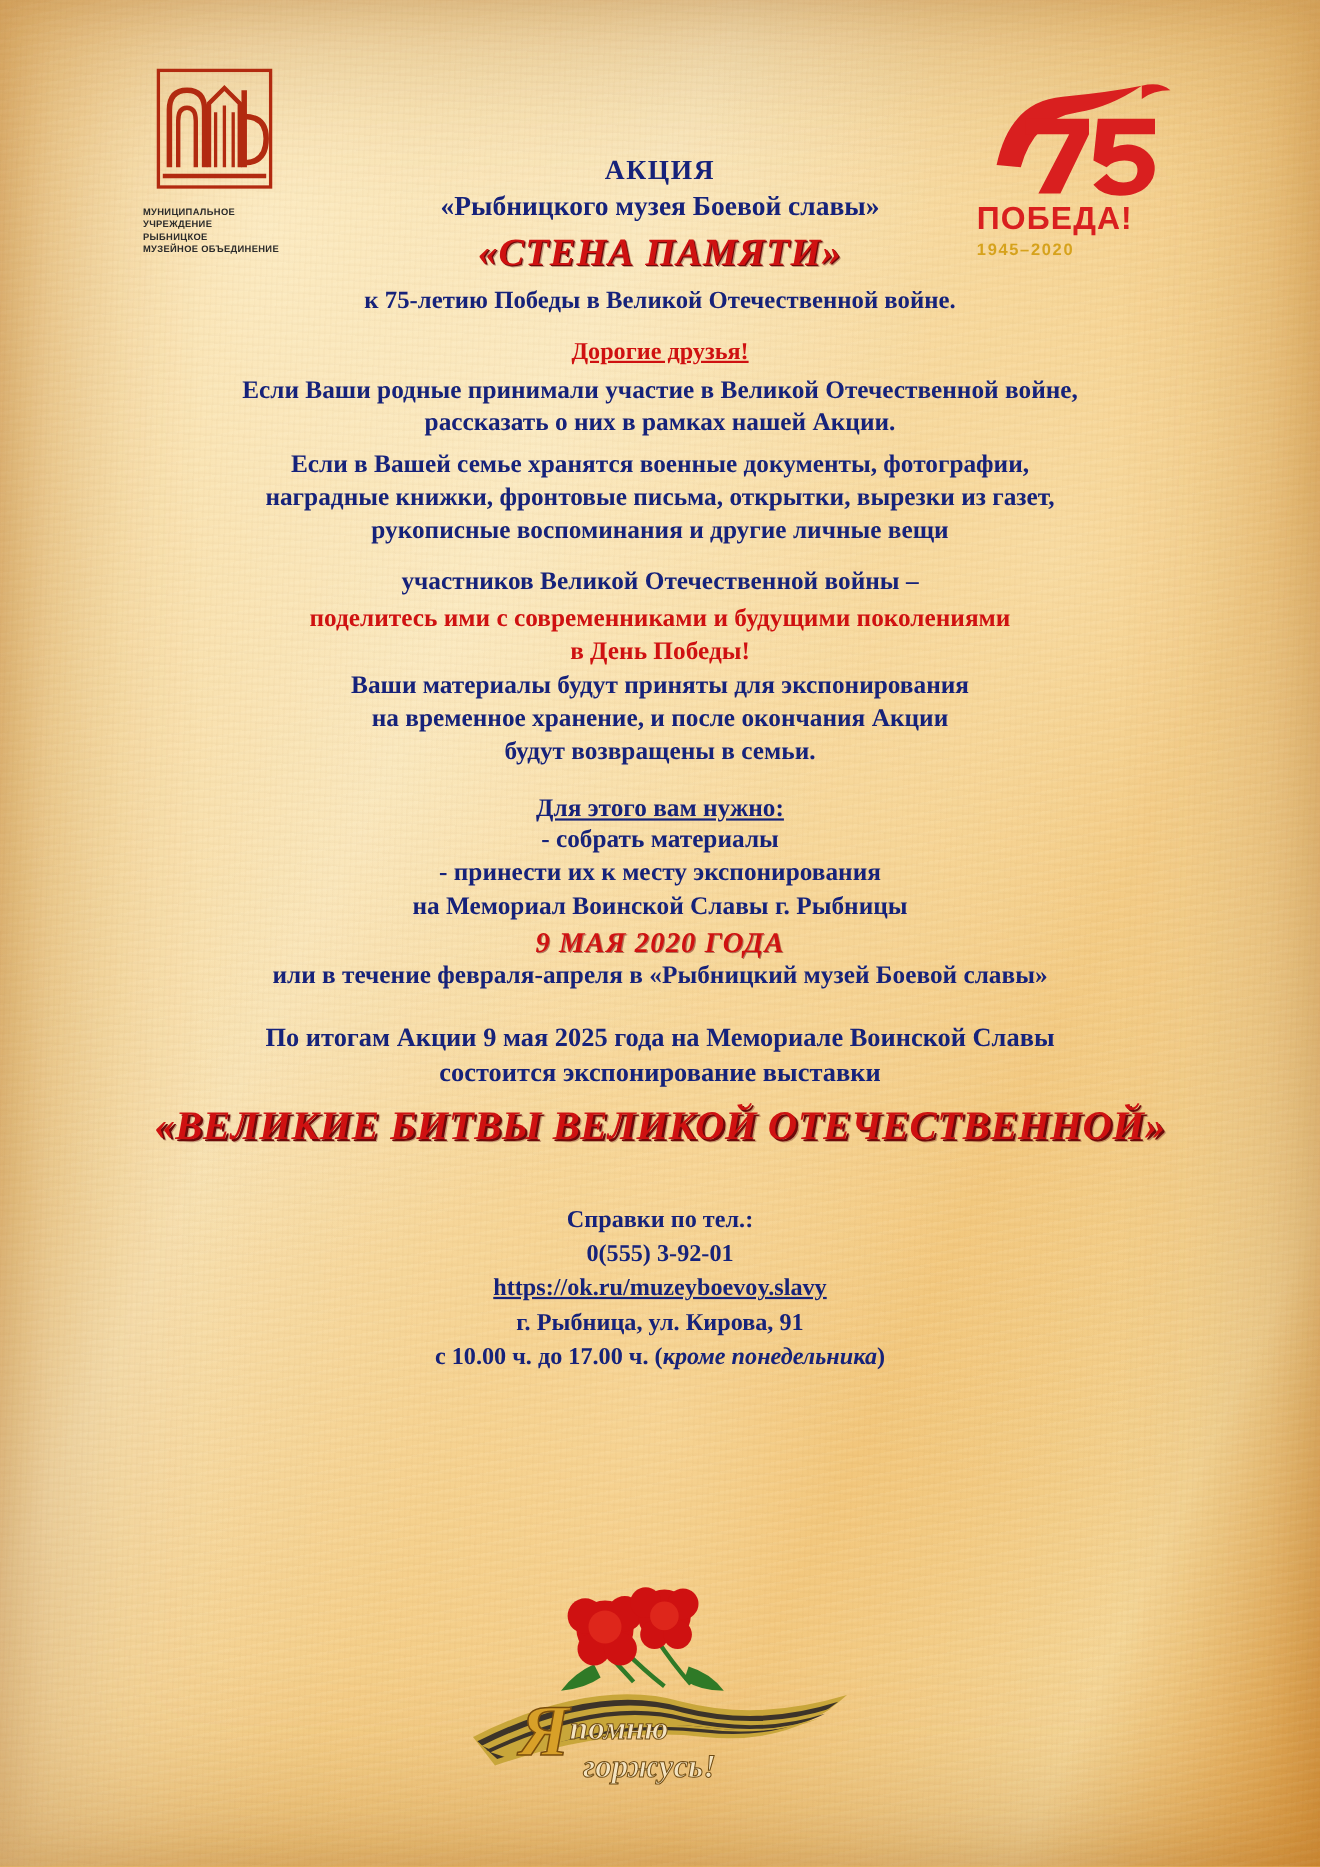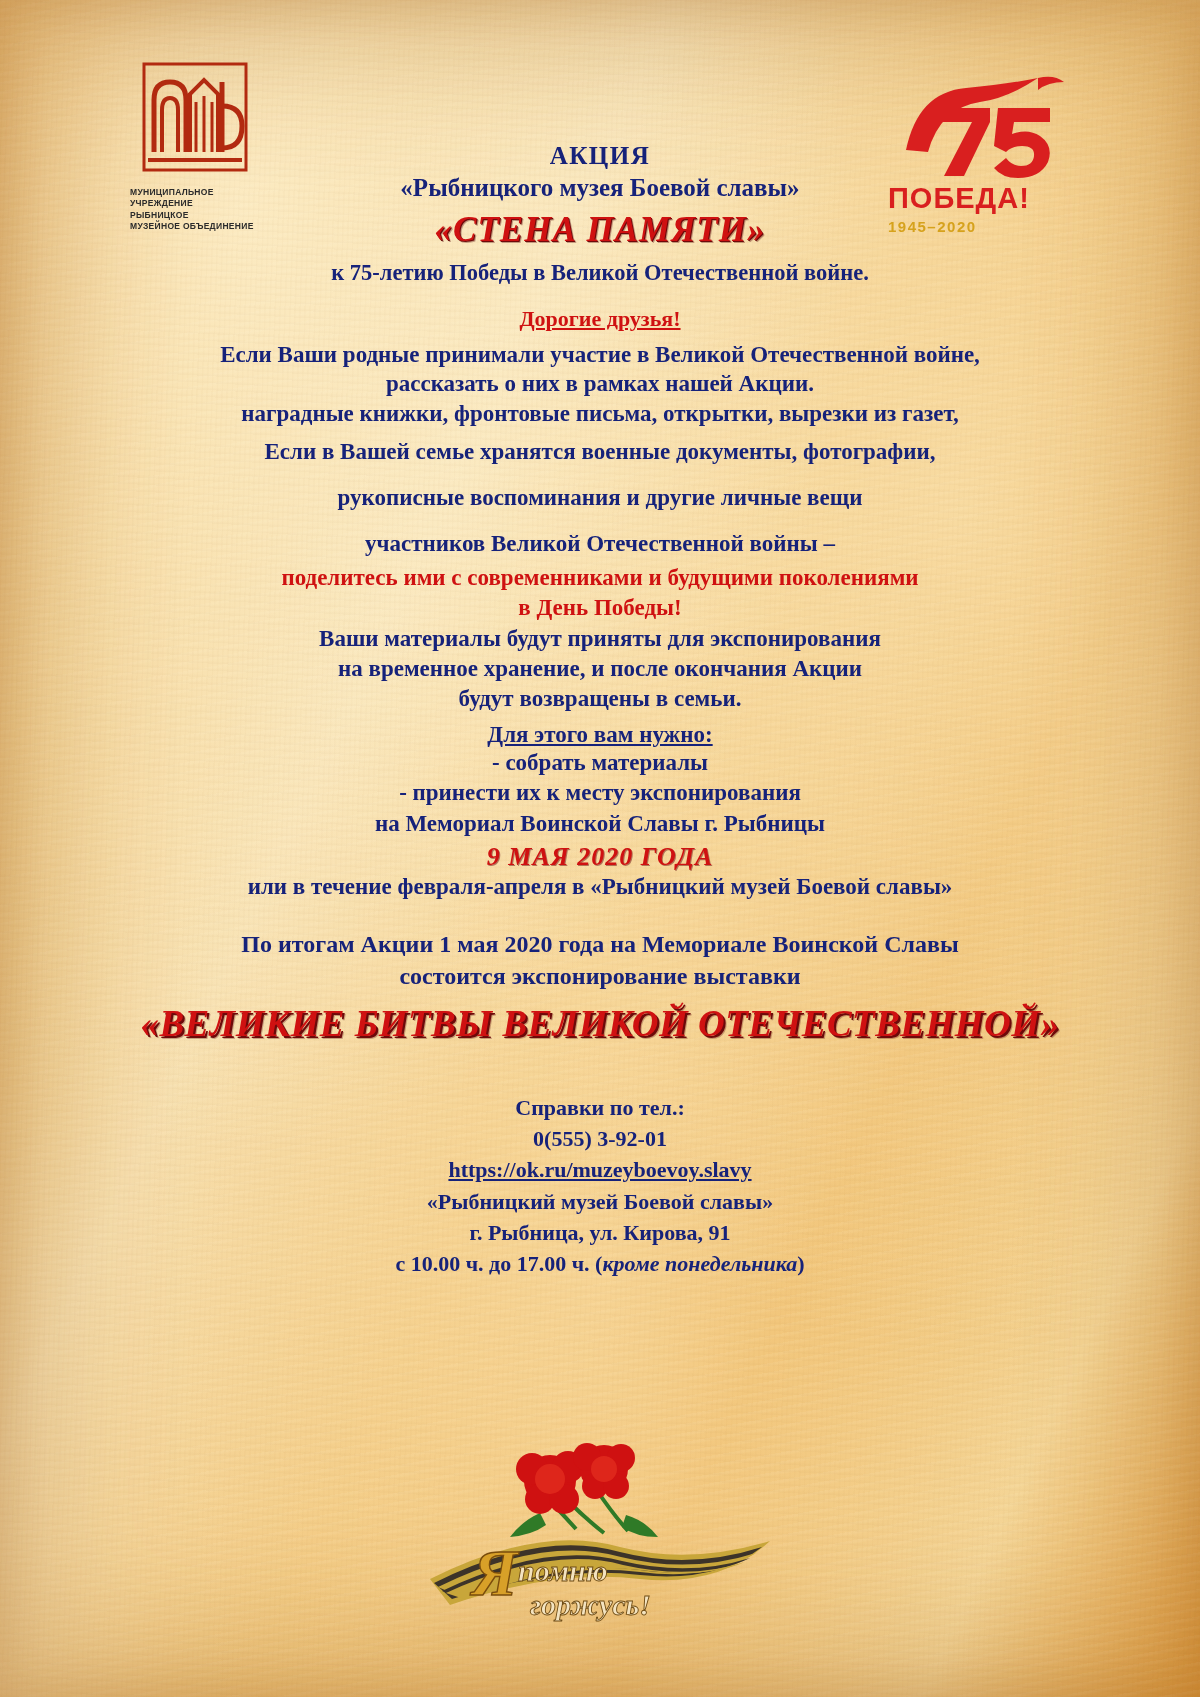--- a/index.html
+++ b/index.html
@@ -291,55 +291,54 @@
       <div class="h-wall">«СТЕНА ПАМЯТИ»</div>
       <div class="h-sub">к 75-летию Победы в Великой Отечественной войне.</div>
     </div>
 
     <div class="body-block">
       <div class="t dear">Дорогие друзья!</div>
 
       <div class="t p1">Если Ваши родные принимали участие в Великой Отечественной войне,</div>
       <div class="t p1">рассказать о них в рамках нашей Акции.</div>
 
+      <div class="t p2">Если в Вашей семье хранятся военные документы, фотографии,</div>
       <div class="t p2" style="margin-top:0">наградные книжки, фронтовые письма, открытки, вырезки из газет,</div>
-      <div class="t p2">Если в Вашей семье хранятся военные документы, фотографии,</div>
-      <div class="t p2" style="margin-top:16px">рукописные воспоминания и другие личные вещи</div>
+      <div class="t p2" style="margin-top:0">рукописные воспоминания и другие личные вещи</div>
       <div class="t p2" style="margin-top:16px">участников Великой Отечественной войны –</div>
 
       <div class="t p3">поделитесь ими с современниками и будущими поколениями</div>
       <div class="t p3" style="margin-top:0">в День Победы!</div>
 
       <div class="t p4">Ваши материалы будут приняты для экспонирования</div>
       <div class="t p4" style="margin-top:0">на временное хранение, и после окончания Акции</div>
       <div class="t p4" style="margin-top:0">будут возвращены в семьи.</div>
     </div>
 
     <div class="need-block">
       <div class="need-title">Для этого вам нужно:</div>
       <div class="need-line">- собрать материалы</div>
       <div class="need-line">- принести их к месту экспонирования</div>
       <div class="need-line">на Мемориал Воинской Славы г. Рыбницы</div>
       <div class="date-red">9 МАЯ 2020 ГОДА</div>
       <div class="need-line">или в течение февраля-апреля в «Рыбницкий музей Боевой славы»</div>
     </div>
 
     <div class="expo-block">
-      <div class="expo-line">По итогам Акции 1 мая 2020 года на Мемориале Воинской Славы</div>
+      <div class="expo-line">По итогам Акции 9 мая 2025 года на Мемориале Воинской Славы</div>
       <div class="expo-line">состоится экспонирование выставки</div>
       <div class="expo-title">«ВЕЛИКИЕ БИТВЫ ВЕЛИКОЙ ОТЕЧЕСТВЕННОЙ»</div>
     </div>
 
     <div class="contacts">
       <div class="c-line">Справки по тел.:</div>
       <div class="c-line">0(555) 3-92-01</div>
       <div class="c-line">
         <span class="c-link">https://ok.ru/muzeyboevoy.slavy</span>
       </div>
-      <div class="c-line">«Рыбницкий музей Боевой славы»</div>
       <div class="c-line">г. Рыбница, ул. Кирова, 91</div>
       <div class="c-line">
         <span>с 10.00 ч. до 17.00 ч. (</span><span class="c-italic">кроме понедельника</span><span>)</span>
       </div>
     </div>
 
     <div class="bottom-emblem">
       <svg width="420" height="200" viewBox="0 0 420 200">
 
         <path d="M40 150 Q150 95 230 118 Q300 136 380 112 Q330 158 250 150 Q165 140 60 176 Z" fill="#c8a63a"></path>

